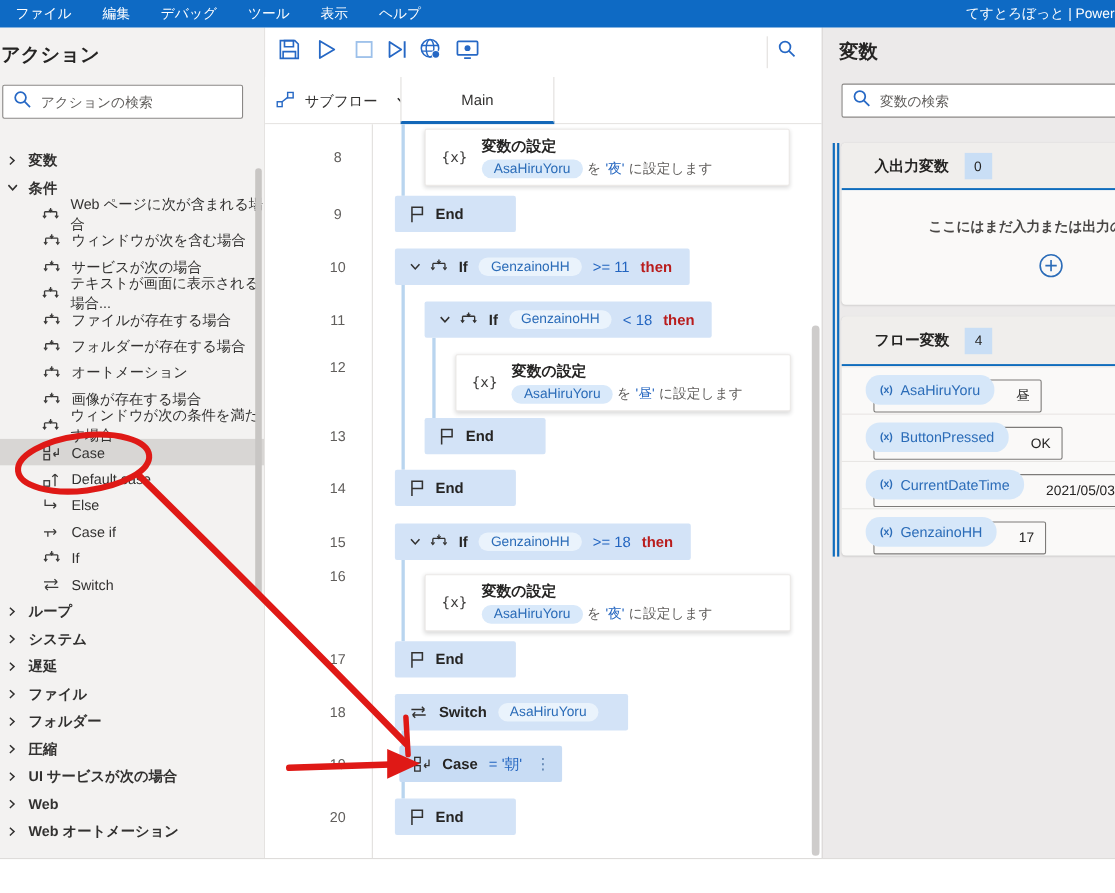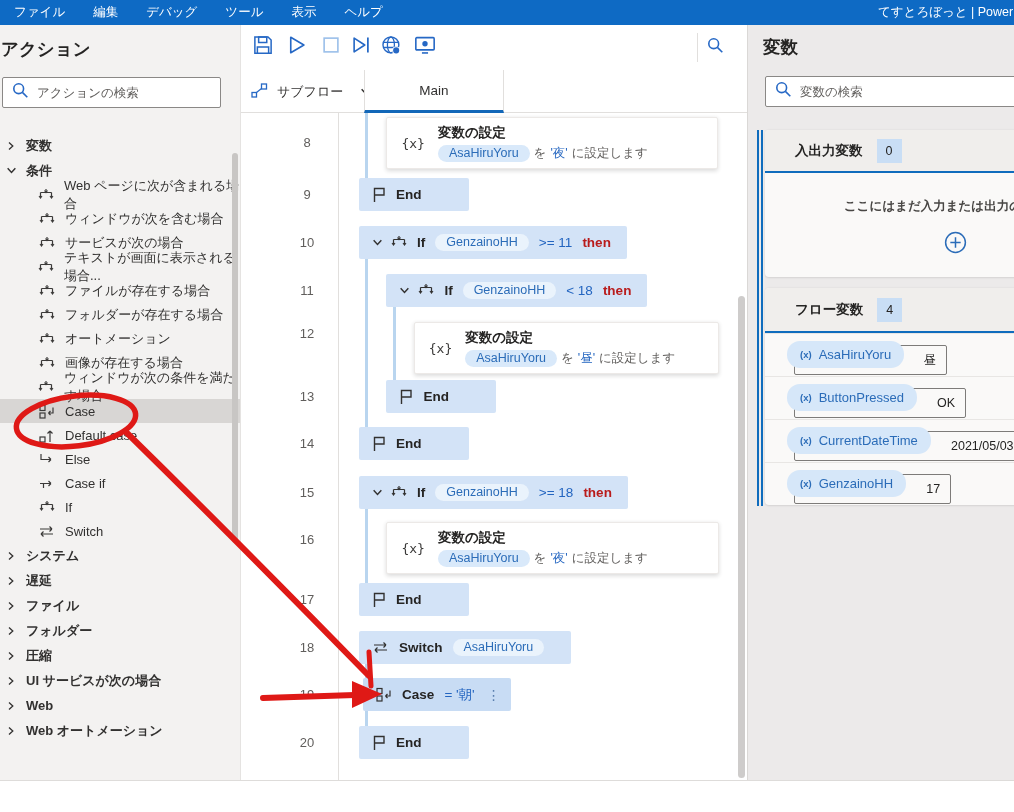--- a/index.html
+++ b/index.html
@@ -244,20 +244,28 @@
         </span>
              <span>If</span>
       </div>
       <div class="c-row">
              <span class="cicon">
           <svg width="17" height="13" viewBox="0 0 17 13">
             <path d="M2 4h12m0 0L11.5 1.5M14 4l-2.5 2.5M15 9H3m0 0l2.5 2.5M3 9l2.5-2.5" fill="none" stroke="currentColor" stroke-width="1.2"></path>
           </svg>
         </span>
              <span>Switch</span>
+      </div>
+      <div class="t-row">
+           <span class="chev">
+          <svg width="10" height="10" viewBox="0 0 10 10">
+            <path d="M3 1.5l3.8 3.5L3 8.5" fill="none" stroke="currentColor" stroke-width="1.3"></path>
+          </svg>
+        </span>
+           <span>ループ</span>
       </div>
       <div class="t-row">
            <span class="chev">
           <svg width="10" height="10" viewBox="0 0 10 10">
             <path d="M3 1.5l3.8 3.5L3 8.5" fill="none" stroke="currentColor" stroke-width="1.3"></path>
           </svg>
         </span>
            <span>システム</span>
       </div>
       <div class="t-row">
@@ -492,21 +500,21 @@
           <svg width="16" height="15" viewBox="0 0 16 15">
             <path d="M8 1v3M2.5 4.5h11M2.5 4.5V9m11-4.5V9" fill="none" stroke="currentColor" stroke-width="1.2"></path>
             <path d="M1 8l1.5 2L4 8M12 8l1.5 2L15 8M6.5 2.5L8 4.5l1.5-2" fill="none" stroke="currentColor" stroke-width="1.1"></path>
           </svg>
         </span>
       <span class="lbl">If</span>
       <span class="pill">GenzainoHH</span>
       <span class="blueseg">&gt;= 18</span>
       <span class="thenseg">then</span>
       </div>
-      <div class="rownum" style="top: 419px; text-align: center;">16</div>
+      <div class="rownum" style="top: 403px; text-align: center;">16</div>
       <div class="card" style="top: 409px; left: 145.4px; width: 333px;">
         <span class="xicon">{x}</span>
       <div>
           <div class="ct">変数の設定</div>
       <div class="cd">
             <span class="pill">AsaHiruYoru</span>
             <span> を </span>
             <span class="blueseg">'夜'</span>
             <span> に設定します</span>
           </div>

